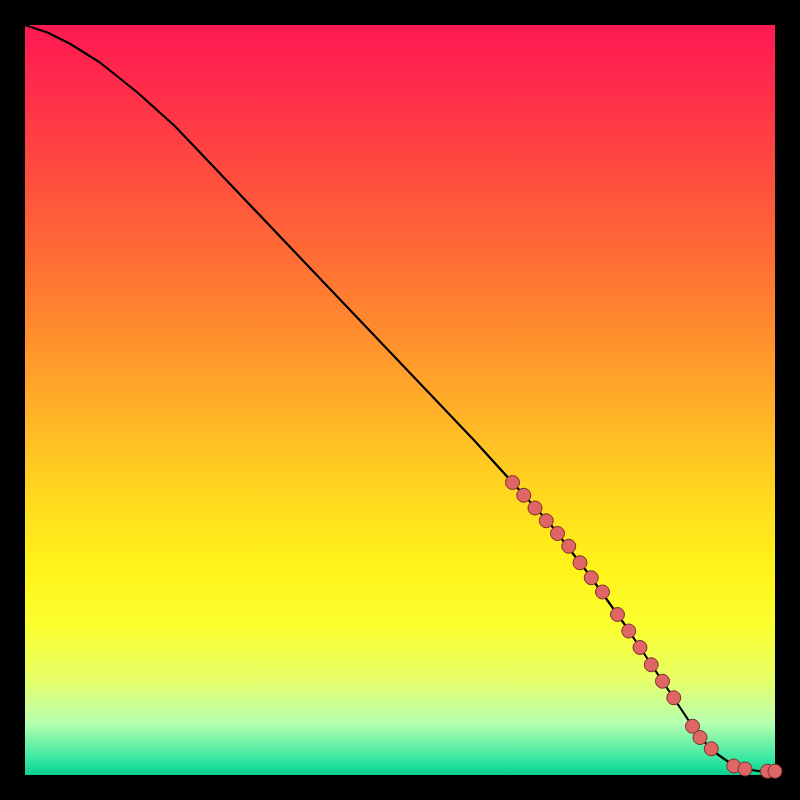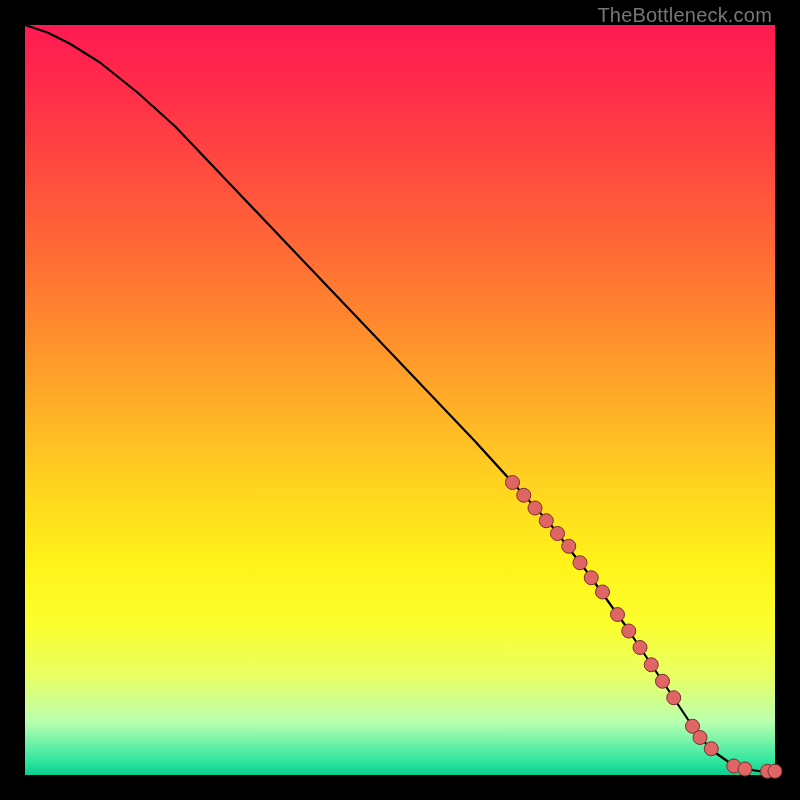--- a/index.html
+++ b/index.html
@@ -60,21 +60,20 @@
     width: 750px;
     height: 750px;
     overflow: visible;
   }
 </style>
 </head>
 <body>
 
 <div class="frame">
   <div class="plot"></div>
-  <div class="watermark">TheBottleneck.com</div>
   <svg class="overlay" viewBox="0 0 750 750">
     <path id="curve-path" fill="none" stroke="#000000" stroke-width="2.2" stroke-linejoin="round" stroke-linecap="round" d="M0.00 0.00 L22.50 7.50 L45.00 18.75 L75.00 37.50 L112.50 67.50 L150.00 101.25 L225.00 180.00 L300.00 258.75 L375.00 337.50 L450.00 416.25 L487.50 457.50 L525.00 498.75 L562.50 547.50 L600.00 600.00 L637.50 656.25 L660.00 690.00 L675.00 712.50 L690.00 727.50 L705.00 738.00 L720.00 744.00 L735.00 746.25 L750.00 746.25"></path>
     <g id="markers-group">
         <circle cx="487.50" cy="457.50" r="7" fill="#e06666" stroke="#7a2e2e" stroke-width="1"></circle>
         <circle cx="498.75" cy="470.25" r="7" fill="#e06666" stroke="#7a2e2e" stroke-width="1"></circle>
         <circle cx="510.00" cy="483.00" r="7" fill="#e06666" stroke="#7a2e2e" stroke-width="1"></circle>
         <circle cx="521.25" cy="495.75" r="7" fill="#e06666" stroke="#7a2e2e" stroke-width="1"></circle>
         <circle cx="532.50" cy="508.50" r="7" fill="#e06666" stroke="#7a2e2e" stroke-width="1"></circle>
         <circle cx="543.75" cy="521.25" r="7" fill="#e06666" stroke="#7a2e2e" stroke-width="1"></circle>
         <circle cx="555.00" cy="537.75" r="7" fill="#e06666" stroke="#7a2e2e" stroke-width="1"></circle>

